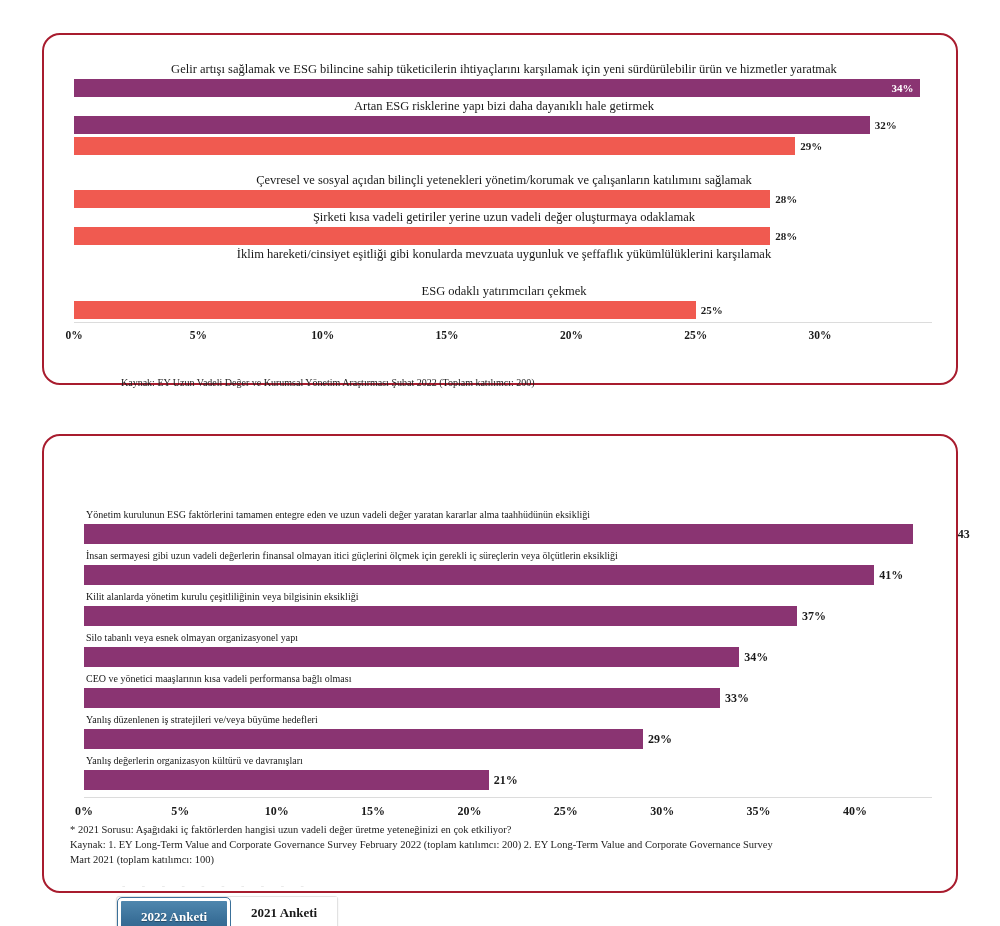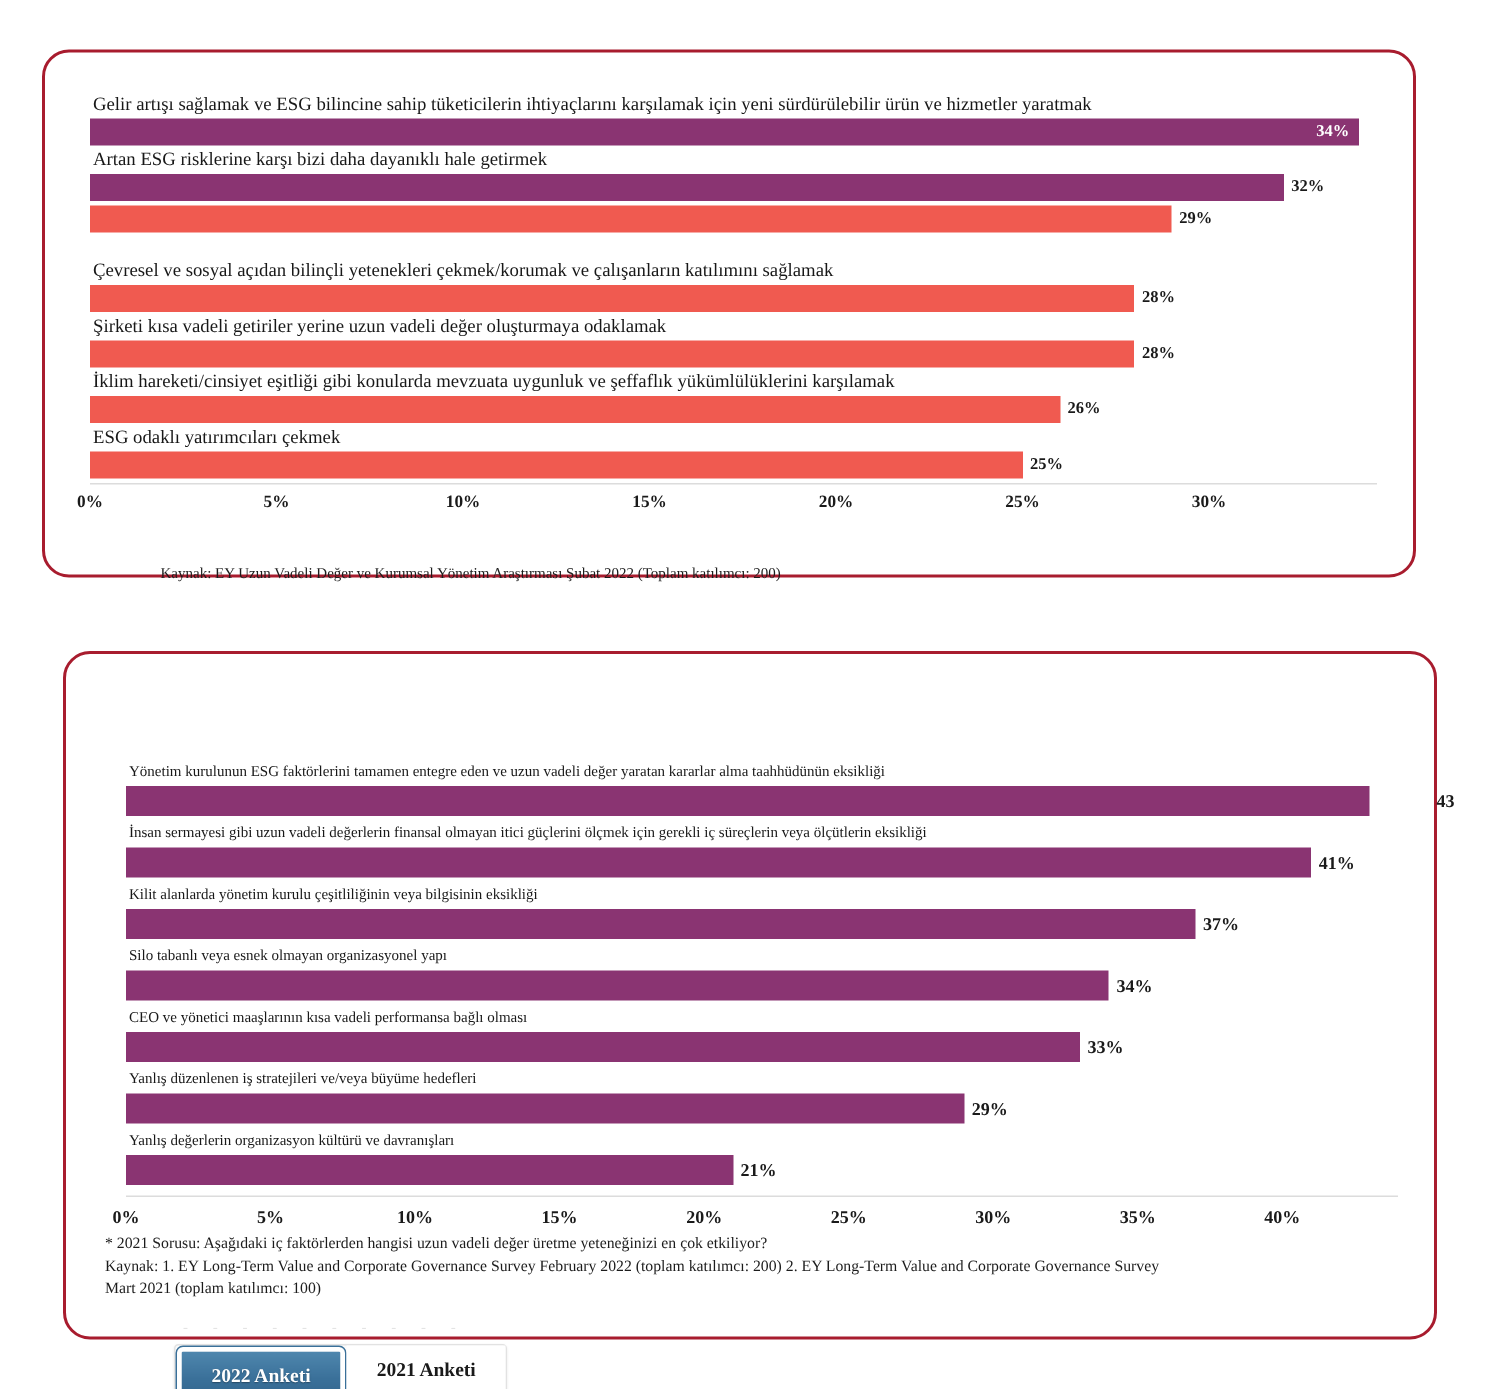--- a/index.html
+++ b/index.html
@@ -18,24 +18,25 @@
 
   
   .card {
     position: absolute;
     border: 2px solid #a81c2e;
     border-radius: 18px;
     background: #ffffff;
     box-sizing: border-box;
   }
   #card-1 {
-    left: 28px;
+    left: 42px;
     top: 33px;
     width: 916px;
     height: 352px;
+    text-align: center;
   }
   #card-2 {
     left: 42px;
     top: 434px;
     width: 916px;
     height: 459px;
   }
 
   
   .chart {
@@ -186,52 +187,48 @@
   <div class="chart" id="chart-1">
     <div id="chart-1-bars">
         <div class="bar-row">
           <div class="bar-label">Gelir artışı sağlamak ve ESG bilincine sahip tüketicilerin ihtiyaçlarını karşılamak için yeni sürdürülebilir ürün ve hizmetler yaratmak</div>
           <div class="bar-track">
             <div class="bar-fill" style="width: 98.5507%; background: rgb(138, 52, 114);"></div>
             <span class="bar-value inside" style="left: calc(98.5507% - 6px); transform: translate(-100%, -50%);">34%</span>
           </div>
         </div>
         <div class="bar-row">
-          <div class="bar-label">Artan ESG risklerine karşı bizi daha dayanıklı hale getirmek</div>
+          <div class="bar-label">Artan ESG risklerine yapı bizi daha dayanıklı hale getirmek</div>
           <div class="bar-track">
             <div class="bar-fill" style="width: 92.7536%; background: rgb(138, 52, 114);"></div>
             <span class="bar-value outside" style="left: calc(92.7536% + 5px);">32%</span>
           </div>
         </div>
         <div class="bar-row">
           <div class="bar-track">
             <div class="bar-fill" style="width: 84.058%; background: rgb(240, 90, 80);"></div>
             <span class="bar-value outside" style="left: calc(84.058% + 5px);">29%</span>
           </div>
         </div>
         <div class="bar-row">
-          <div class="bar-label">Çevresel ve sosyal açıdan bilinçli yetenekleri çekmek/korumak ve çalışanların katılımını sağlamak</div>
+          <div class="bar-label">Çevresel ve sosyal açıdan bilinçli yetenekleri yönetim/korumak ve çalışanların katılımını sağlamak</div>
           <div class="bar-track">
             <div class="bar-fill" style="width: 81.1594%; background: rgb(240, 90, 80);"></div>
             <span class="bar-value outside" style="left: calc(81.1594% + 5px);">28%</span>
           </div>
         </div>
         <div class="bar-row">
           <div class="bar-label">Şirketi kısa vadeli getiriler yerine uzun vadeli değer oluşturmaya odaklamak</div>
           <div class="bar-track">
             <div class="bar-fill" style="width: 81.1594%; background: rgb(240, 90, 80);"></div>
             <span class="bar-value outside" style="left: calc(81.1594% + 5px);">28%</span>
           </div>
         </div>
         <div class="bar-row">
           <div class="bar-label">İklim hareketi/cinsiyet eşitliği gibi konularda mevzuata uygunluk ve şeffaflık yükümlülüklerini karşılamak</div>
-          <div class="bar-track">
-            <div class="bar-fill" style="width: 75.3623%; background: rgb(240, 90, 80);"></div>
-            <span class="bar-value outside" style="left: calc(75.3623% + 5px);">26%</span>
-          </div>
         </div>
         <div class="bar-row">
           <div class="bar-label">ESG odaklı yatırımcıları çekmek</div>
           <div class="bar-track">
             <div class="bar-fill" style="width: 72.4638%; background: rgb(240, 90, 80);"></div>
             <span class="bar-value outside" style="left: calc(72.4638% + 5px);">25%</span>
           </div>
         </div>
       </div>
     <div class="axis" id="chart-1-axis">

